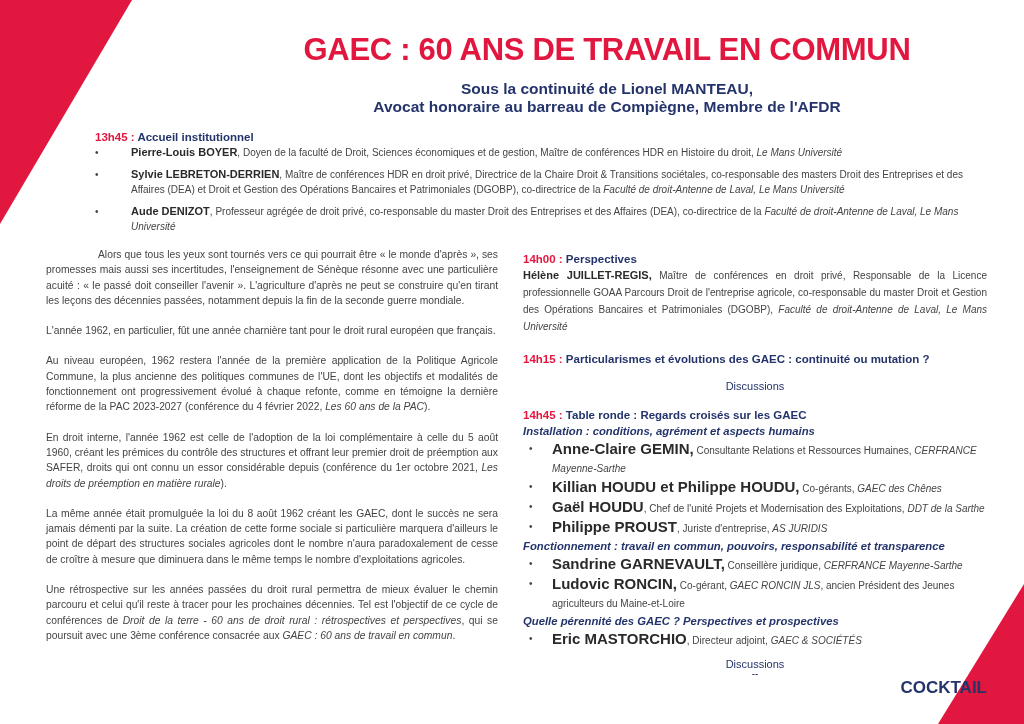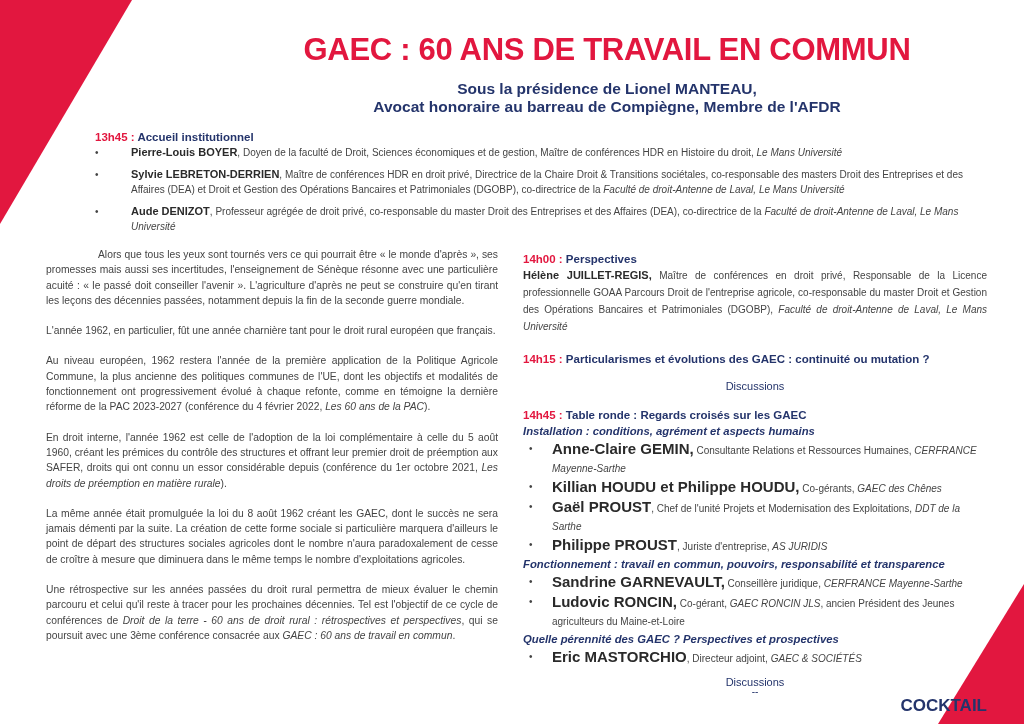--- a/index.html
+++ b/index.html
@@ -52,21 +52,21 @@
 
 <svg class="corner-tl" viewBox="0 0 132 224" preserveAspectRatio="none">
   <polygon points="0,0 132,0 0,224" fill="#e2173f"></polygon>
 </svg>
 <svg class="corner-br" viewBox="0 0 86 140" preserveAspectRatio="none">
   <polygon points="86,0 86,140 0,140" fill="#e2173f"></polygon>
 </svg>
 
 <div class="title">GAEC : 60 ANS DE TRAVAIL EN COMMUN</div>
 <div class="subtitle">
-  <div>Sous la présidence de Lionel MANTEAU,</div>
+  <div>Sous la continuité de Lionel MANTEAU,</div>
   <div>Avocat honoraire au barreau de Compiègne, Membre de l'AFDR</div>
 </div>
 
 <div class="accueil">
   <div class="sect-head">
     <span class="time">13h45 :</span><span> Accueil institutionnel</span>
   </div>
   <div class="bul">
     <b>Pierre-Louis BOYER</b><span>, Doyen de la faculté de Droit, Sciences économiques et de gestion, Maître de conférences HDR en Histoire du droit, </span><i>Le Mans Université</i>
   </div>
@@ -101,21 +101,21 @@
 
   <div class="discussions" style="margin-top:13px;">Discussions</div>
 
   <div class="rc-head" style="margin-top:15px;">
     <span class="time">14h45 :</span><span> Table ronde : Regards croisés sur les GAEC</span>
   </div>
 
   <div class="subhead">Installation : conditions, agrément et aspects humains</div>
   <div class="rbul"><b>Anne-Claire GEMIN,</b><span> Consultante Relations et Ressources Humaines, </span><i>CERFRANCE Mayenne-Sarthe</i></div>
   <div class="rbul"><b>Killian HOUDU et Philippe HOUDU,</b><span>  Co-gérants, </span><i>GAEC des Chênes</i></div>
-  <div class="rbul"><b>Gaël PROUST</b><span>, Chef de l'unité Projets et Modernisation des Exploitations, </span><i>DDT de la Sarthe</i></div>
+  <div class="rbul"><b>Gaël HOUDU</b><span>, Chef de l'unité Projets et Modernisation des Exploitations, </span><i>DDT de la Sarthe</i></div>
   <div class="rbul"><b>Philippe PROUST</b><span>, Juriste d'entreprise, </span><i>AS JURIDIS</i></div>
 
   <div class="subhead">Fonctionnement : travail en commun, pouvoirs, responsabilité et transparence</div>
   <div class="rbul"><b>Sandrine GARNEVAULT,</b><span> Conseillère juridique, </span><i>CERFRANCE Mayenne-Sarthe</i></div>
   <div class="rbul"><b>Ludovic RONCIN,</b><span> Co-gérant, </span><i>GAEC RONCIN JLS</i><span>, ancien Président des Jeunes agriculteurs du Maine-et-Loire</span></div>
 
   <div class="subhead">Quelle pérennité des GAEC ? Perspectives et prospectives</div>
   <div class="rbul"><b>Eric MASTORCHIO</b><span>, Directeur adjoint, </span><i>GAEC &amp; SOCIÉTÉS</i></div>
 
   <div class="discussions" style="margin-top:8px;">Discussions</div>

